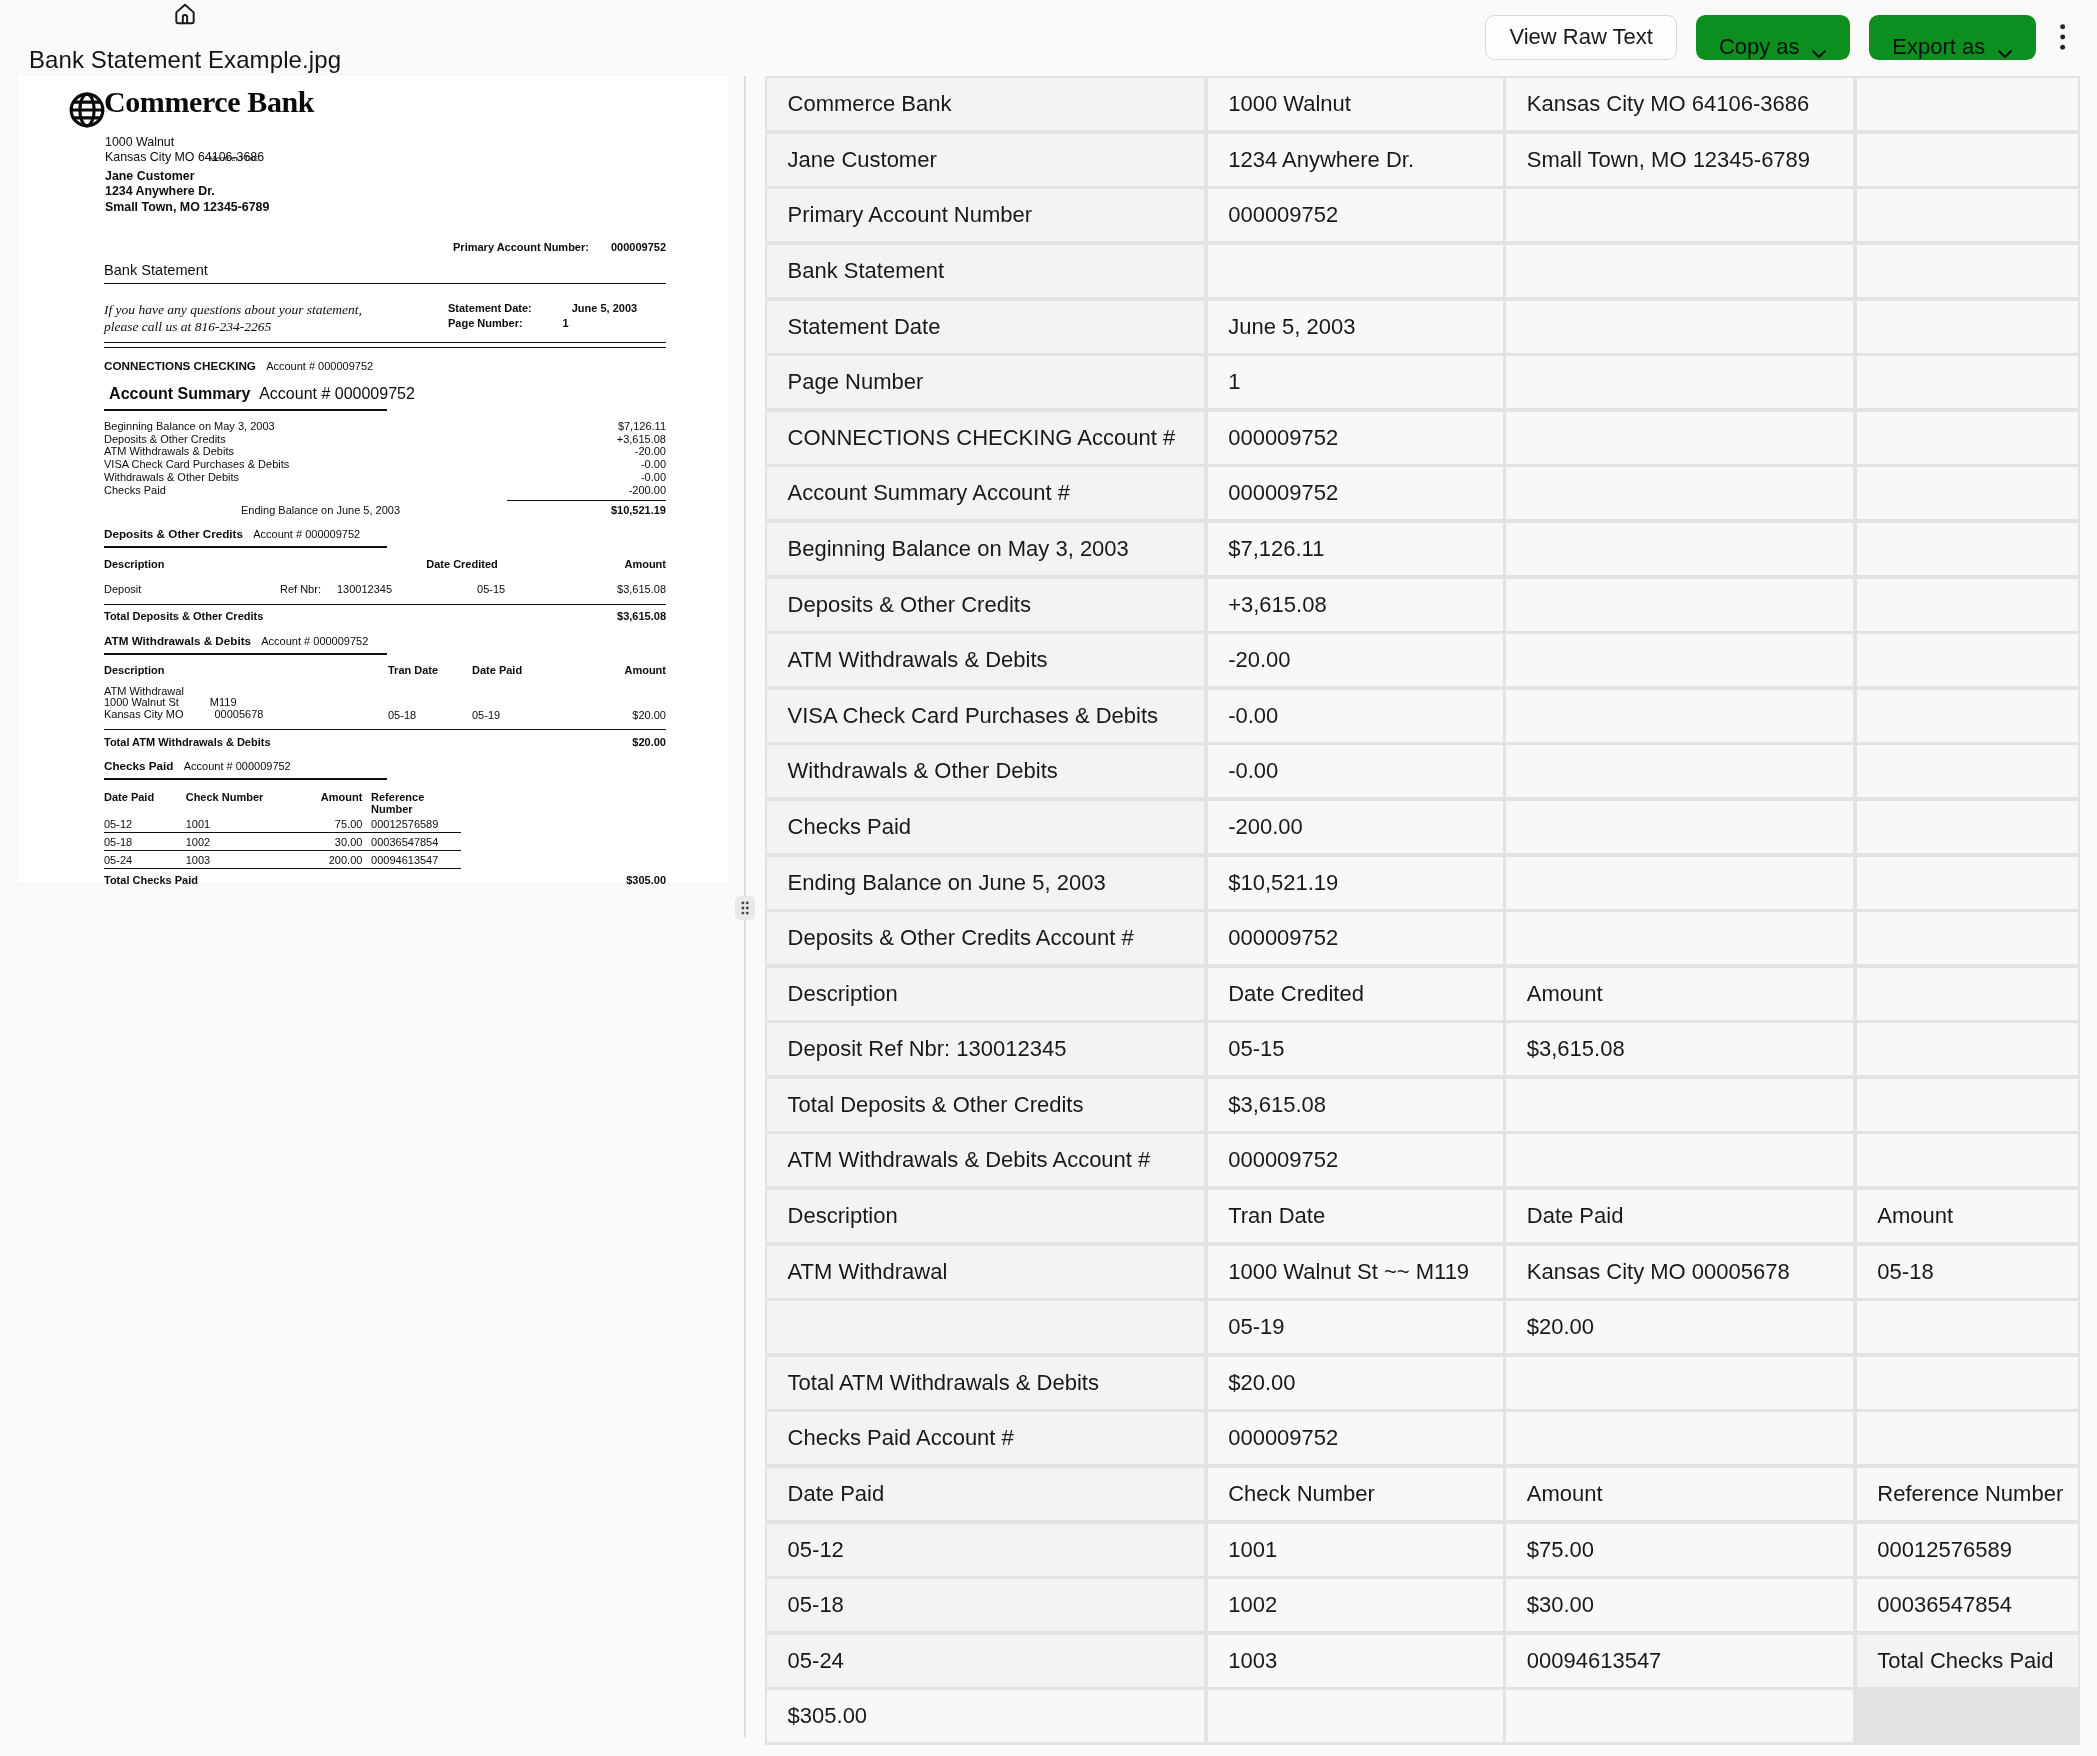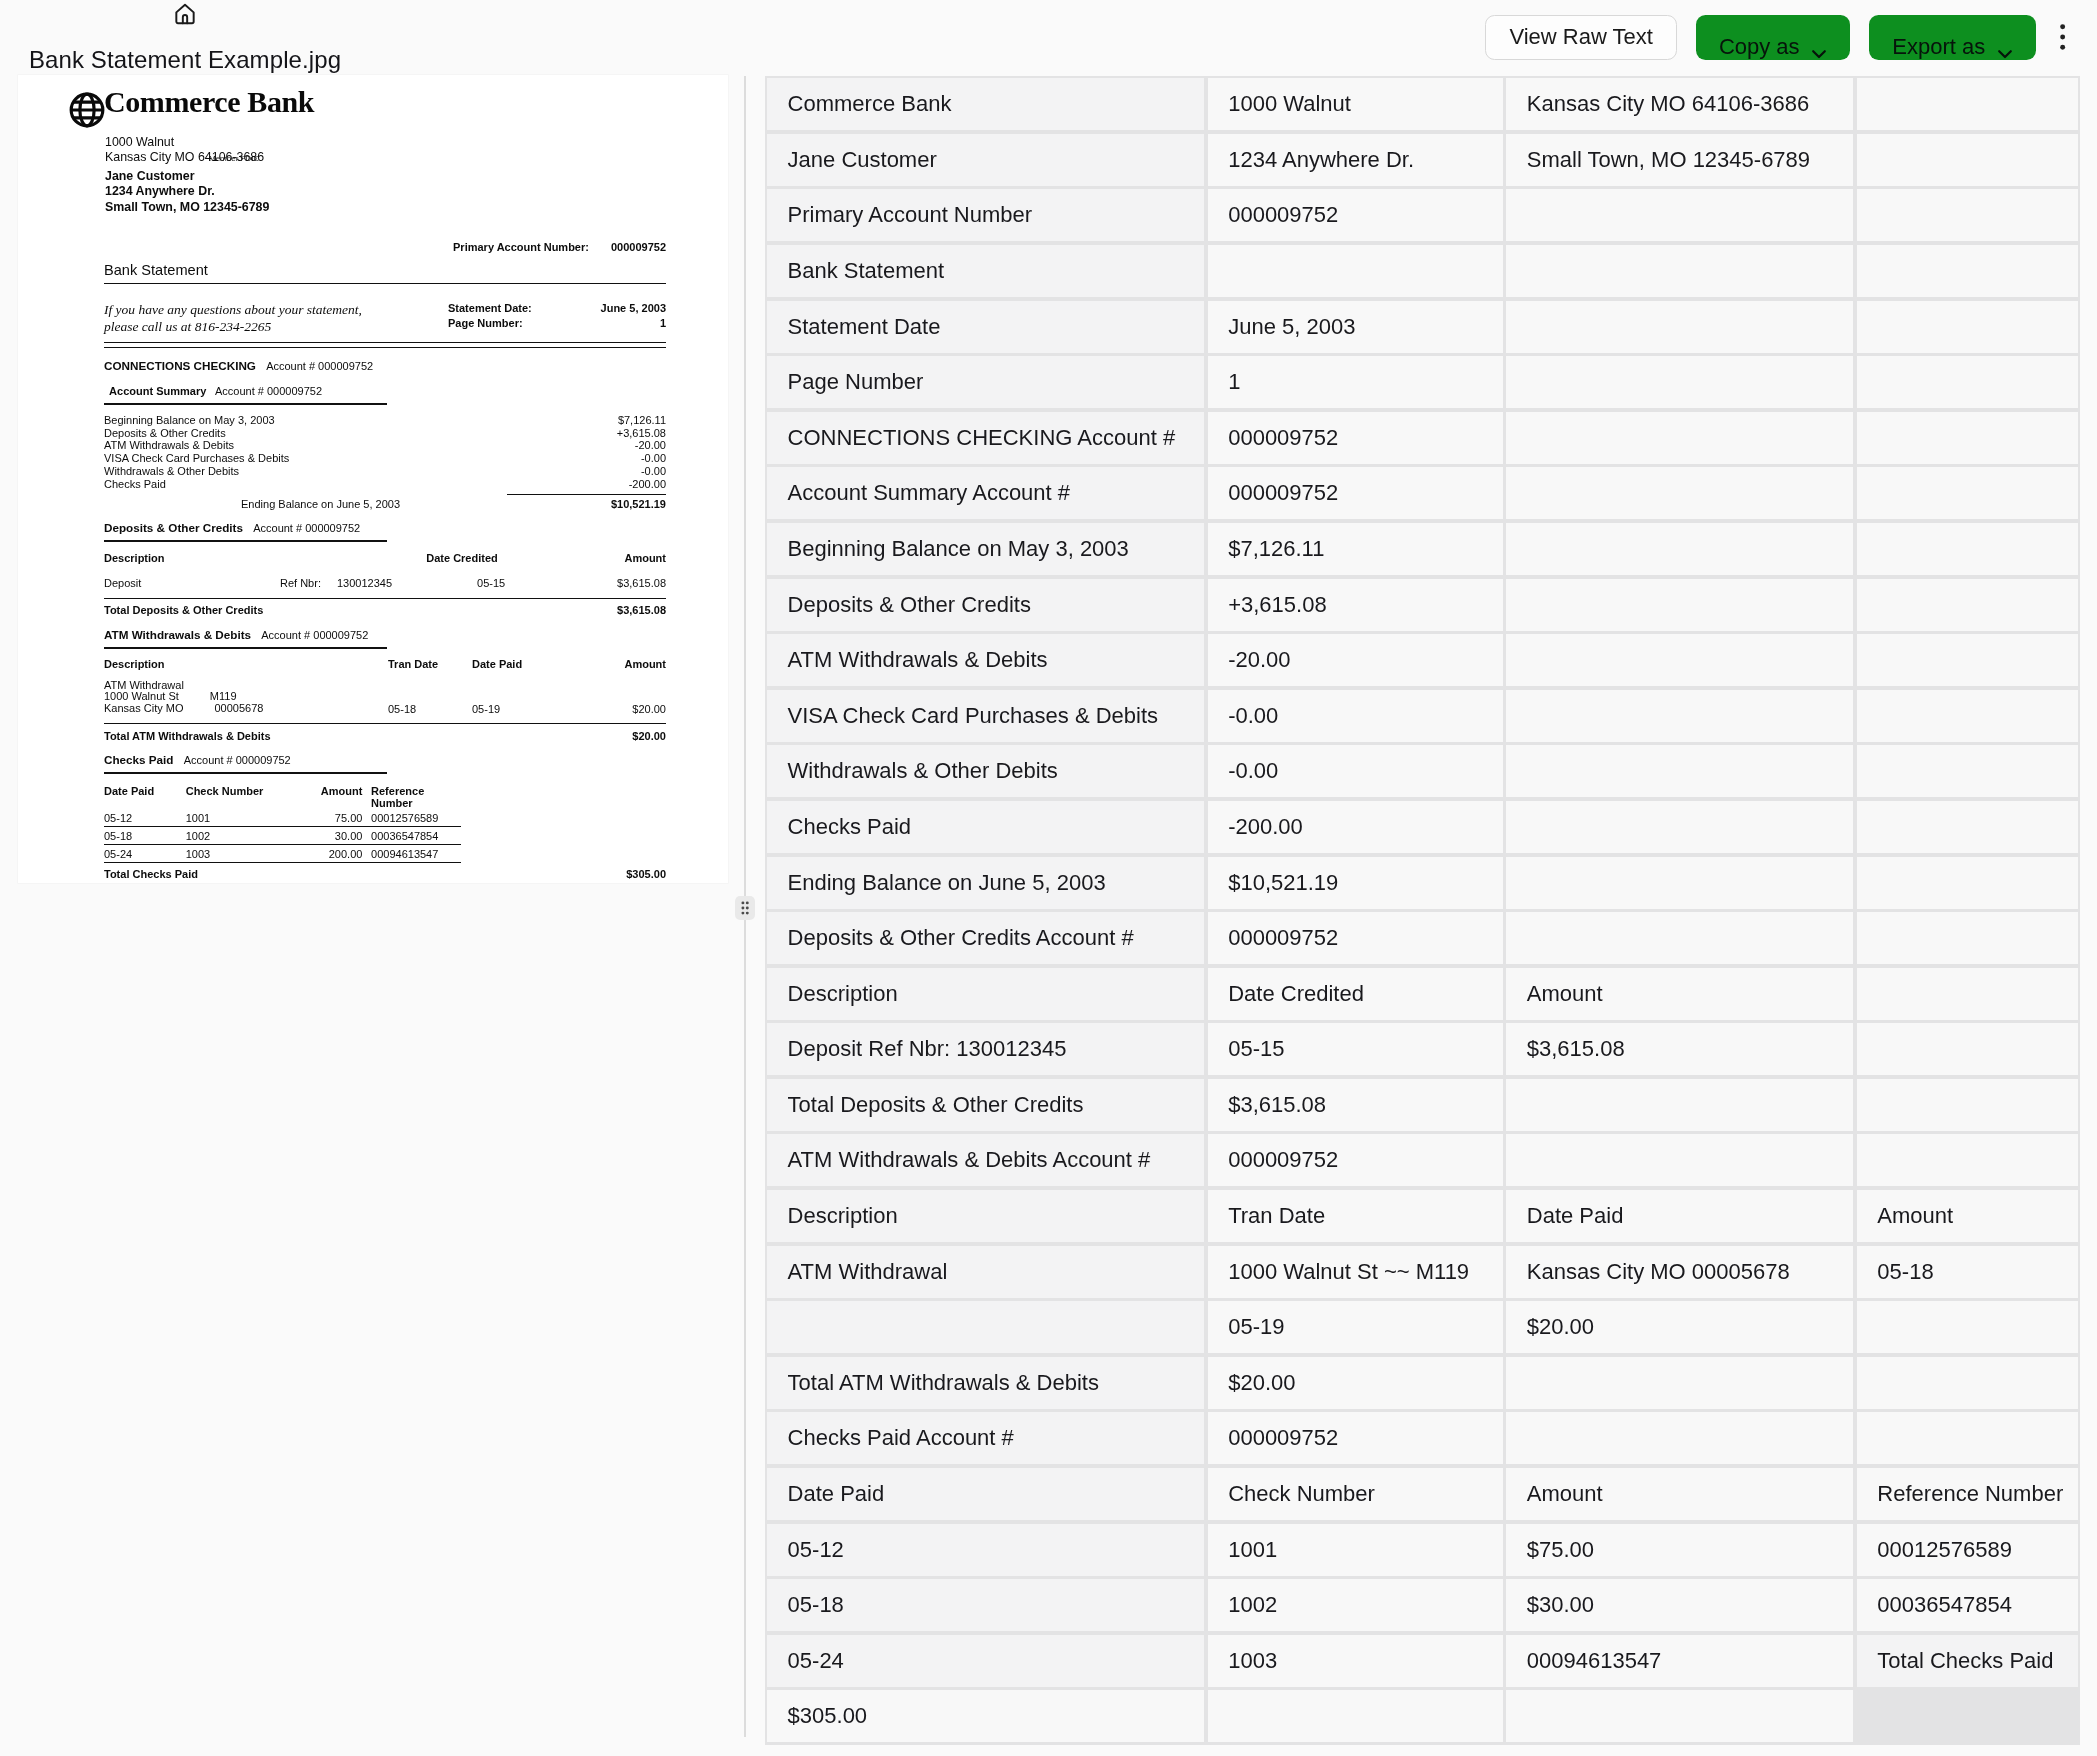--- a/index.html
+++ b/index.html
@@ -35,25 +35,25 @@
   .logo-name{left:86px;top:10.2px;font-family:"Liberation Serif",serif;font-weight:700;font-size:30px;letter-spacing:-0.4px;color:#0a0a0a;}
   .member-fdic{left:191px;top:47px;font-size:8px;color:#222;margin-top:32px;}
   .bank-addr{left:87px;top:60px;font-size:12.4px;line-height:15.3px;}
   .cust-addr{left:87px;top:94px;font-size:12.4px;line-height:15.3px;font-weight:700;}
   .stmt-body{position:absolute;left:86px;top:166px;width:562px;}
   .pan-row{display:flex;justify-content:flex-end;gap:22px;font-size:11px;font-weight:700;}
   .stmt-title{font-size:14.6px;margin-top:8.7px;padding-bottom:5.1px;border-bottom:1.5px solid #111;}
   .info{display:flex;justify-content:space-between;margin-top:17px;padding-bottom:5.8px;}
   .info-italic{font-family:"Liberation Serif",serif;font-style:italic;font-size:13.5px;line-height:17px;}
   .info-right{width:218px;font-size:11px;font-weight:700;}
-  .info-right .ir{display:flex;justify-content:space-between;line-height:15.3px;}
+  .info-right .ir{display:flex;line-height:15.3px;gap:40px;}
   .double-rule{border-top:1.5px solid #111;border-bottom:1.5px solid #111;height:3.6px;margin-top:1.5px;}
   .sect{margin-top:11.7px;font-size:11.7px;font-weight:700;}
   .sect .acct{font-weight:400;font-size:11px;margin-left:10.2px;}
-  .sub-sect{margin-top:12.4px;font-size:11px;font-weight:700;padding-left:5.1px;}
+  .sub-sect{margin-top:12.4px;font-size:16px;font-weight:700;padding-left:5.1px;}
   .sub-sect .acct{font-weight:400;margin-left:8.7px;}
   .thick-rule{width:283px;border-top:2.2px solid #111;margin-top:5.8px;}
   .sum{margin-top:9.5px;font-size:11px;line-height:12.7px;}
   .sum-row{display:flex;justify-content:space-between;}
   .part-rule{width:159px;border-top:1.5px solid #111;margin:3.6px 0 0 auto;}
   .end-row{display:flex;justify-content:space-between;font-size:11px;margin-top:2.9px;}
   .end-row .l{margin-left:137px;}
   .end-row .v{font-weight:700;}
   .mini-head,.mini-row{font-size:11px;}
   .dep-grid{display:grid;grid-template-columns:1fr 218px 95px;margin-top:10.2px;font-weight:700;}

